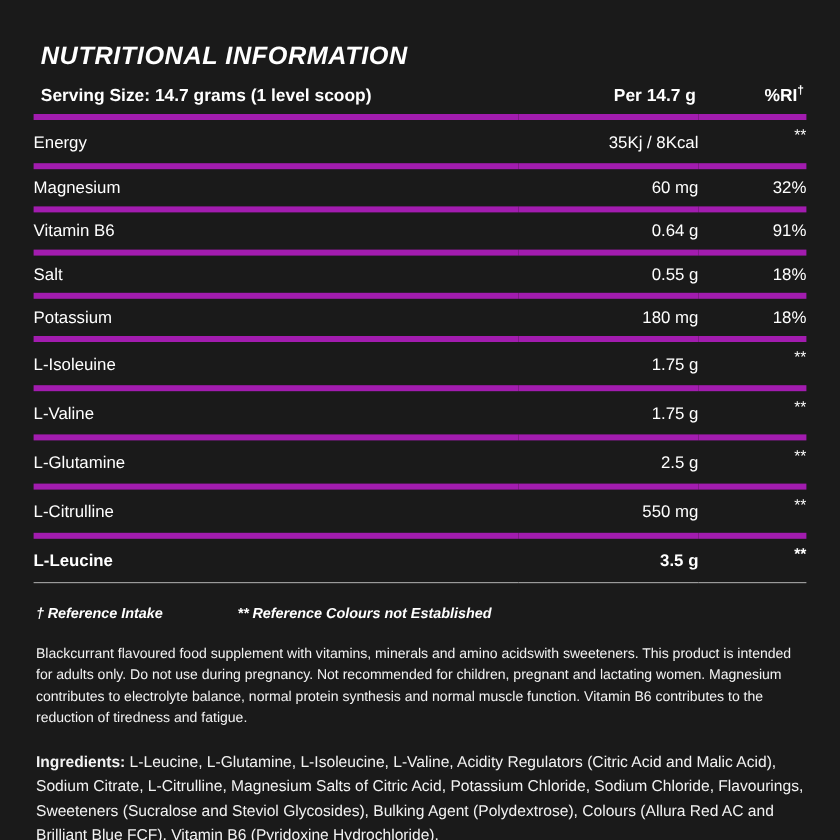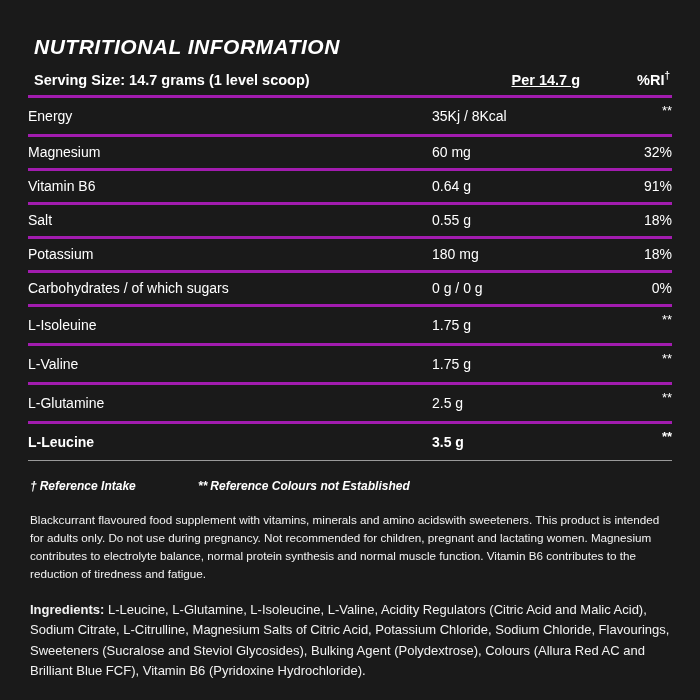--- a/index.html
+++ b/index.html
@@ -44,58 +44,58 @@
     font-weight: bold;
     color: #ffffff;
     flex: 0 0 auto;
   }
   .col-spacer { flex: 1 1 auto; }
   .col-per {
     width: 150px;
     text-align: right;
     font-size: 14.5px;
     font-weight: bold;
-    text-decoration: underline;
   }
   .col-ri {
     width: 90px;
     text-align: right;
     font-size: 14.5px;
     font-weight: bold;
   }
   .col-ri .dag {
     font-size: 10px;
     vertical-align: super;
   }
   table.nutri {
     width: 100%;
     border-collapse: collapse;
     margin-top: 7px;
     table-layout: fixed;
   }
   table.nutri tr {
-    border-top: 3px solid #a21caf;
+    border-top: 5px solid #a21caf;
   }
   table.nutri tr:last-child {
     border-bottom: 1px solid #9a9a9a;
     font-weight: bold;
   }
   table.nutri td {
     padding: 0;
     height: 31px;
     font-size: 14px;
     color: #ffffff;
     vertical-align: middle;
   }
   td.c-name {
     padding-left: 14px;
     text-align: left;
   }
   td.c-val {
     width: 150px;
+    text-align: right;
     padding-right: 2px;
   }
   td.c-ri {
     width: 90px;
     text-align: right;
     padding-right: 2px;
   }
   td.c-ri.stars {
     font-size: 13px;
     vertical-align: top;
@@ -168,37 +168,37 @@
         <td class="c-name">Salt</td>
         <td class="c-val">0.55 g</td>
         <td class="c-ri">18%</td>
       </tr>
       <tr>
         <td class="c-name">Potassium</td>
         <td class="c-val">180 mg</td>
         <td class="c-ri">18%</td>
       </tr>
       <tr>
-        <td class="c-name">Carbohydrates / of which sugars</td>
-        <td class="c-val">0 g / 0 g</td>
-        <td class="c-ri">0%</td>
-      </tr>
-      <tr>
         <td class="c-name">L-Isoleuine</td>
         <td class="c-val">1.75 g</td>
         <td class="c-ri stars">**</td>
       </tr>
       <tr>
         <td class="c-name">L-Valine</td>
         <td class="c-val">1.75 g</td>
         <td class="c-ri stars">**</td>
       </tr>
       <tr>
         <td class="c-name">L-Glutamine</td>
         <td class="c-val">2.5 g</td>
+        <td class="c-ri stars">**</td>
+      </tr>
+      <tr>
+        <td class="c-name">L-Citrulline</td>
+        <td class="c-val">550 mg</td>
         <td class="c-ri stars">**</td>
       </tr>
       <tr>
         <td class="c-name">L-Leucine</td>
         <td class="c-val">3.5 g</td>
         <td class="c-ri stars">**</td>
       </tr>
     </tbody>
   </table>
 

